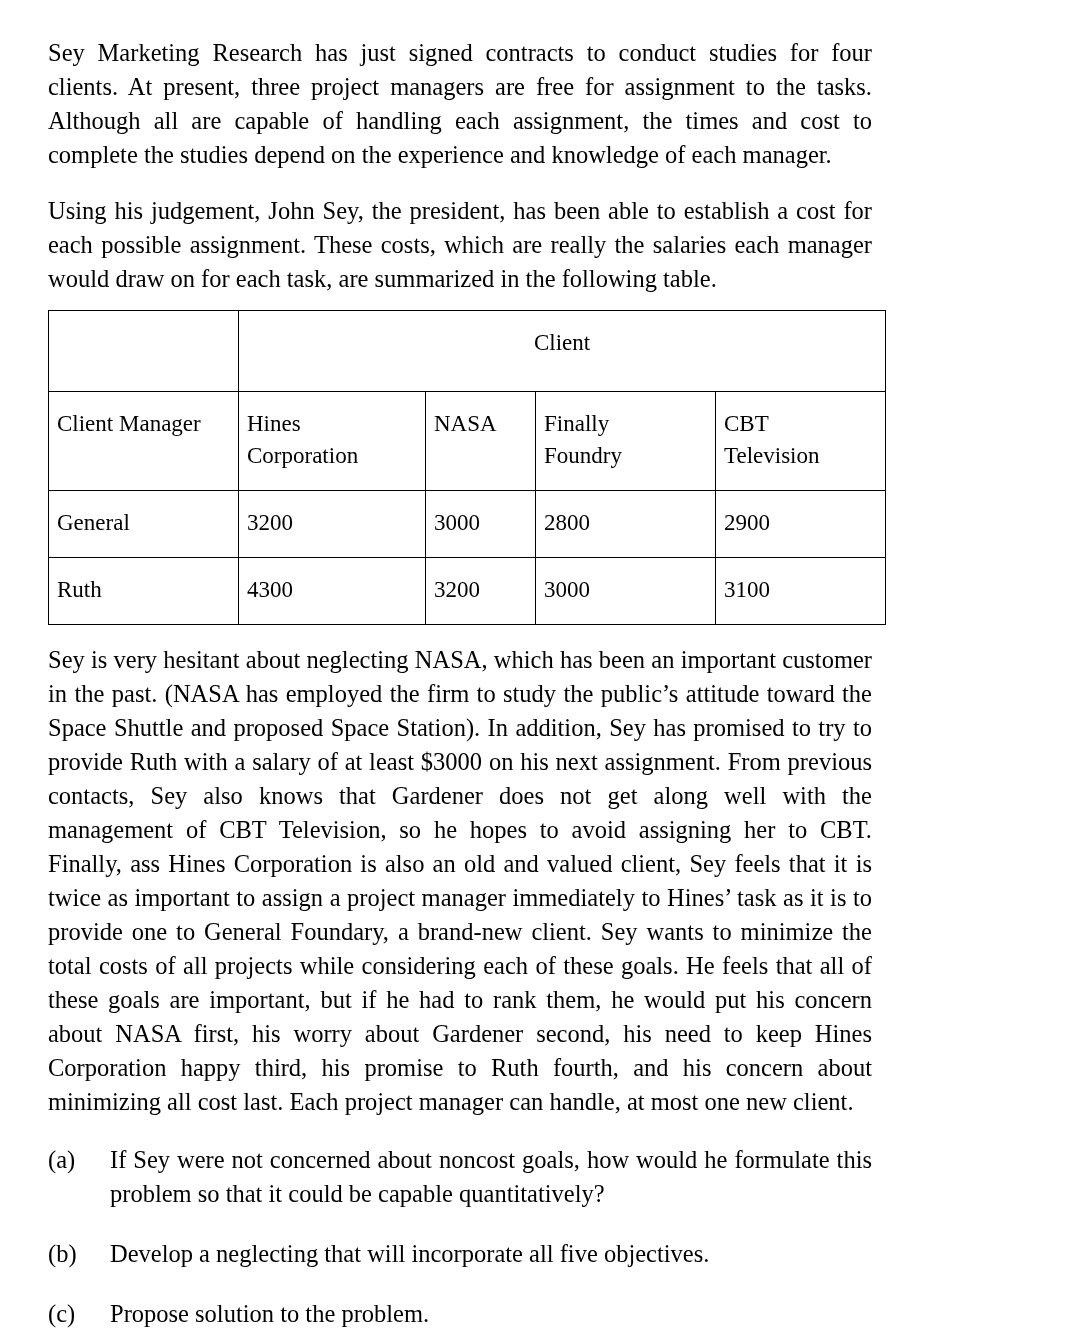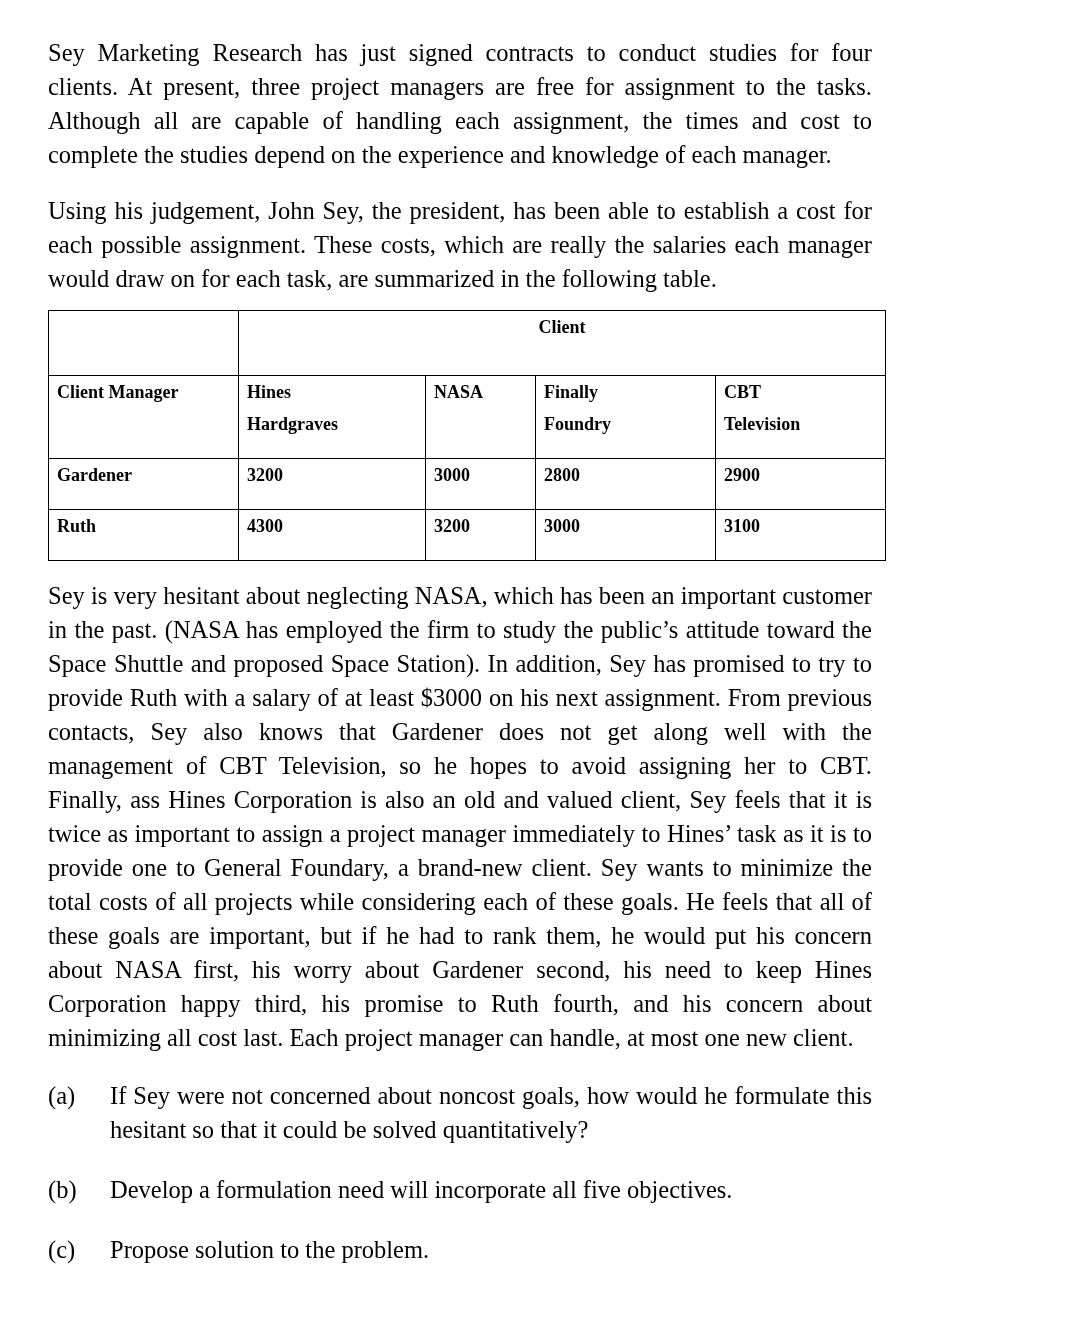--- a/index.html
+++ b/index.html
@@ -34,25 +34,25 @@
   }
   .cost-table {
     border-collapse: collapse;
     width: 837px;
     margin: 14px 0 18px 0;
     table-layout: fixed;
     border: 1.5px solid #000;
   }
   .cost-table td, .cost-table th {
     border: 1px solid #000;
-    font-weight: bold;
-    font-size: 18px;
+    font-weight: normal;
+    font-size: 23px;
     line-height: 32px;
     vertical-align: top;
-    padding: 0 8px 6px 8px;
+    padding: 16px 8px 6px 8px;
     text-align: left;
   }
   .cost-table td.client-head {
     text-align: center;
     height: 58px;
   }
   .cost-table td.blank-cell {
     height: 58px;
   }
   .cost-table td.hdr-cell {
@@ -113,37 +113,37 @@
     </colgroup>
     <tbody>
       <tr>
         <td class="blank-cell"></td>
         <td class="client-head" colspan="4">Client</td>
       </tr>
       <tr>
         <td class="hdr-cell">Client Manager</td>
         <td class="hdr-cell">
           <span>Hines</span><br>
-          <span>Hardgraves</span>
+          <span>Corporation</span>
         </td>
         <td class="hdr-cell">
           <span>NASA</span>
         </td>
         <td class="hdr-cell">
           <span>Finally</span><br>
           <span>Foundry</span>
         </td>
         <td class="hdr-cell">
           <span>CBT</span><br>
           <span>Television</span>
         </td>
       </tr>
 
       <tr>
-        <td class="data-cell">Gardener</td>
+        <td class="data-cell">General</td>
         <td class="data-cell">3200</td>
         <td class="data-cell">3000</td>
         <td class="data-cell">2800</td>
         <td class="data-cell">2900</td>
       </tr>
 
       <tr>
         <td class="data-cell">Ruth</td>
         <td class="data-cell">4300</td>
         <td class="data-cell">3200</td>
@@ -152,25 +152,25 @@
       </tr>
 
     </tbody>
   </table>
 
   <p class="body-text">Sey is very hesitant about neglecting NASA, which has been an important customer in the past. (NASA has employed the firm to study the public’s attitude toward the Space Shuttle and proposed Space Station). In addition, Sey has promised to try to provide Ruth with a salary of at least $3000 on his next assignment. From previous contacts, Sey also knows that Gardener does not get along well with the management of CBT Television, so he hopes to avoid assigning her to CBT. Finally, ass Hines Corporation is also an old and valued client, Sey feels that it is twice as important to assign a project manager immediately to Hines’ task as it is to provide one to General Foundary, a brand-new client. Sey wants to minimize the total costs of all projects while considering each of these goals. He feels that all of these goals are important, but if he had to rank them, he would put his concern about NASA first, his worry about Gardener second, his need to keep Hines Corporation happy third, his promise to Ruth fourth, and his concern about minimizing all cost last. Each project manager can handle, at most one new client.</p>
 
   <ol class="questions">
     <li>
       <span class="marker">(a)</span>
-      <span class="q-text">If Sey were not concerned about noncost goals, how would he formulate this hesitant so that it could be solved quantitatively?</span>
+      <span class="q-text">If Sey were not concerned about noncost goals, how would he formulate this problem so that it could be capable quantitatively?</span>
     </li>
     <li>
       <span class="marker">(b)</span>
-      <span class="q-text">Develop a formulation need will incorporate all five objectives.</span>
+      <span class="q-text">Develop a neglecting that will incorporate all five objectives.</span>
     </li>
     <li>
       <span class="marker">(c)</span>
       <span class="q-text">Propose solution to the problem.</span>
     </li>
   </ol>
 
 </div>
 
 </body></html>

